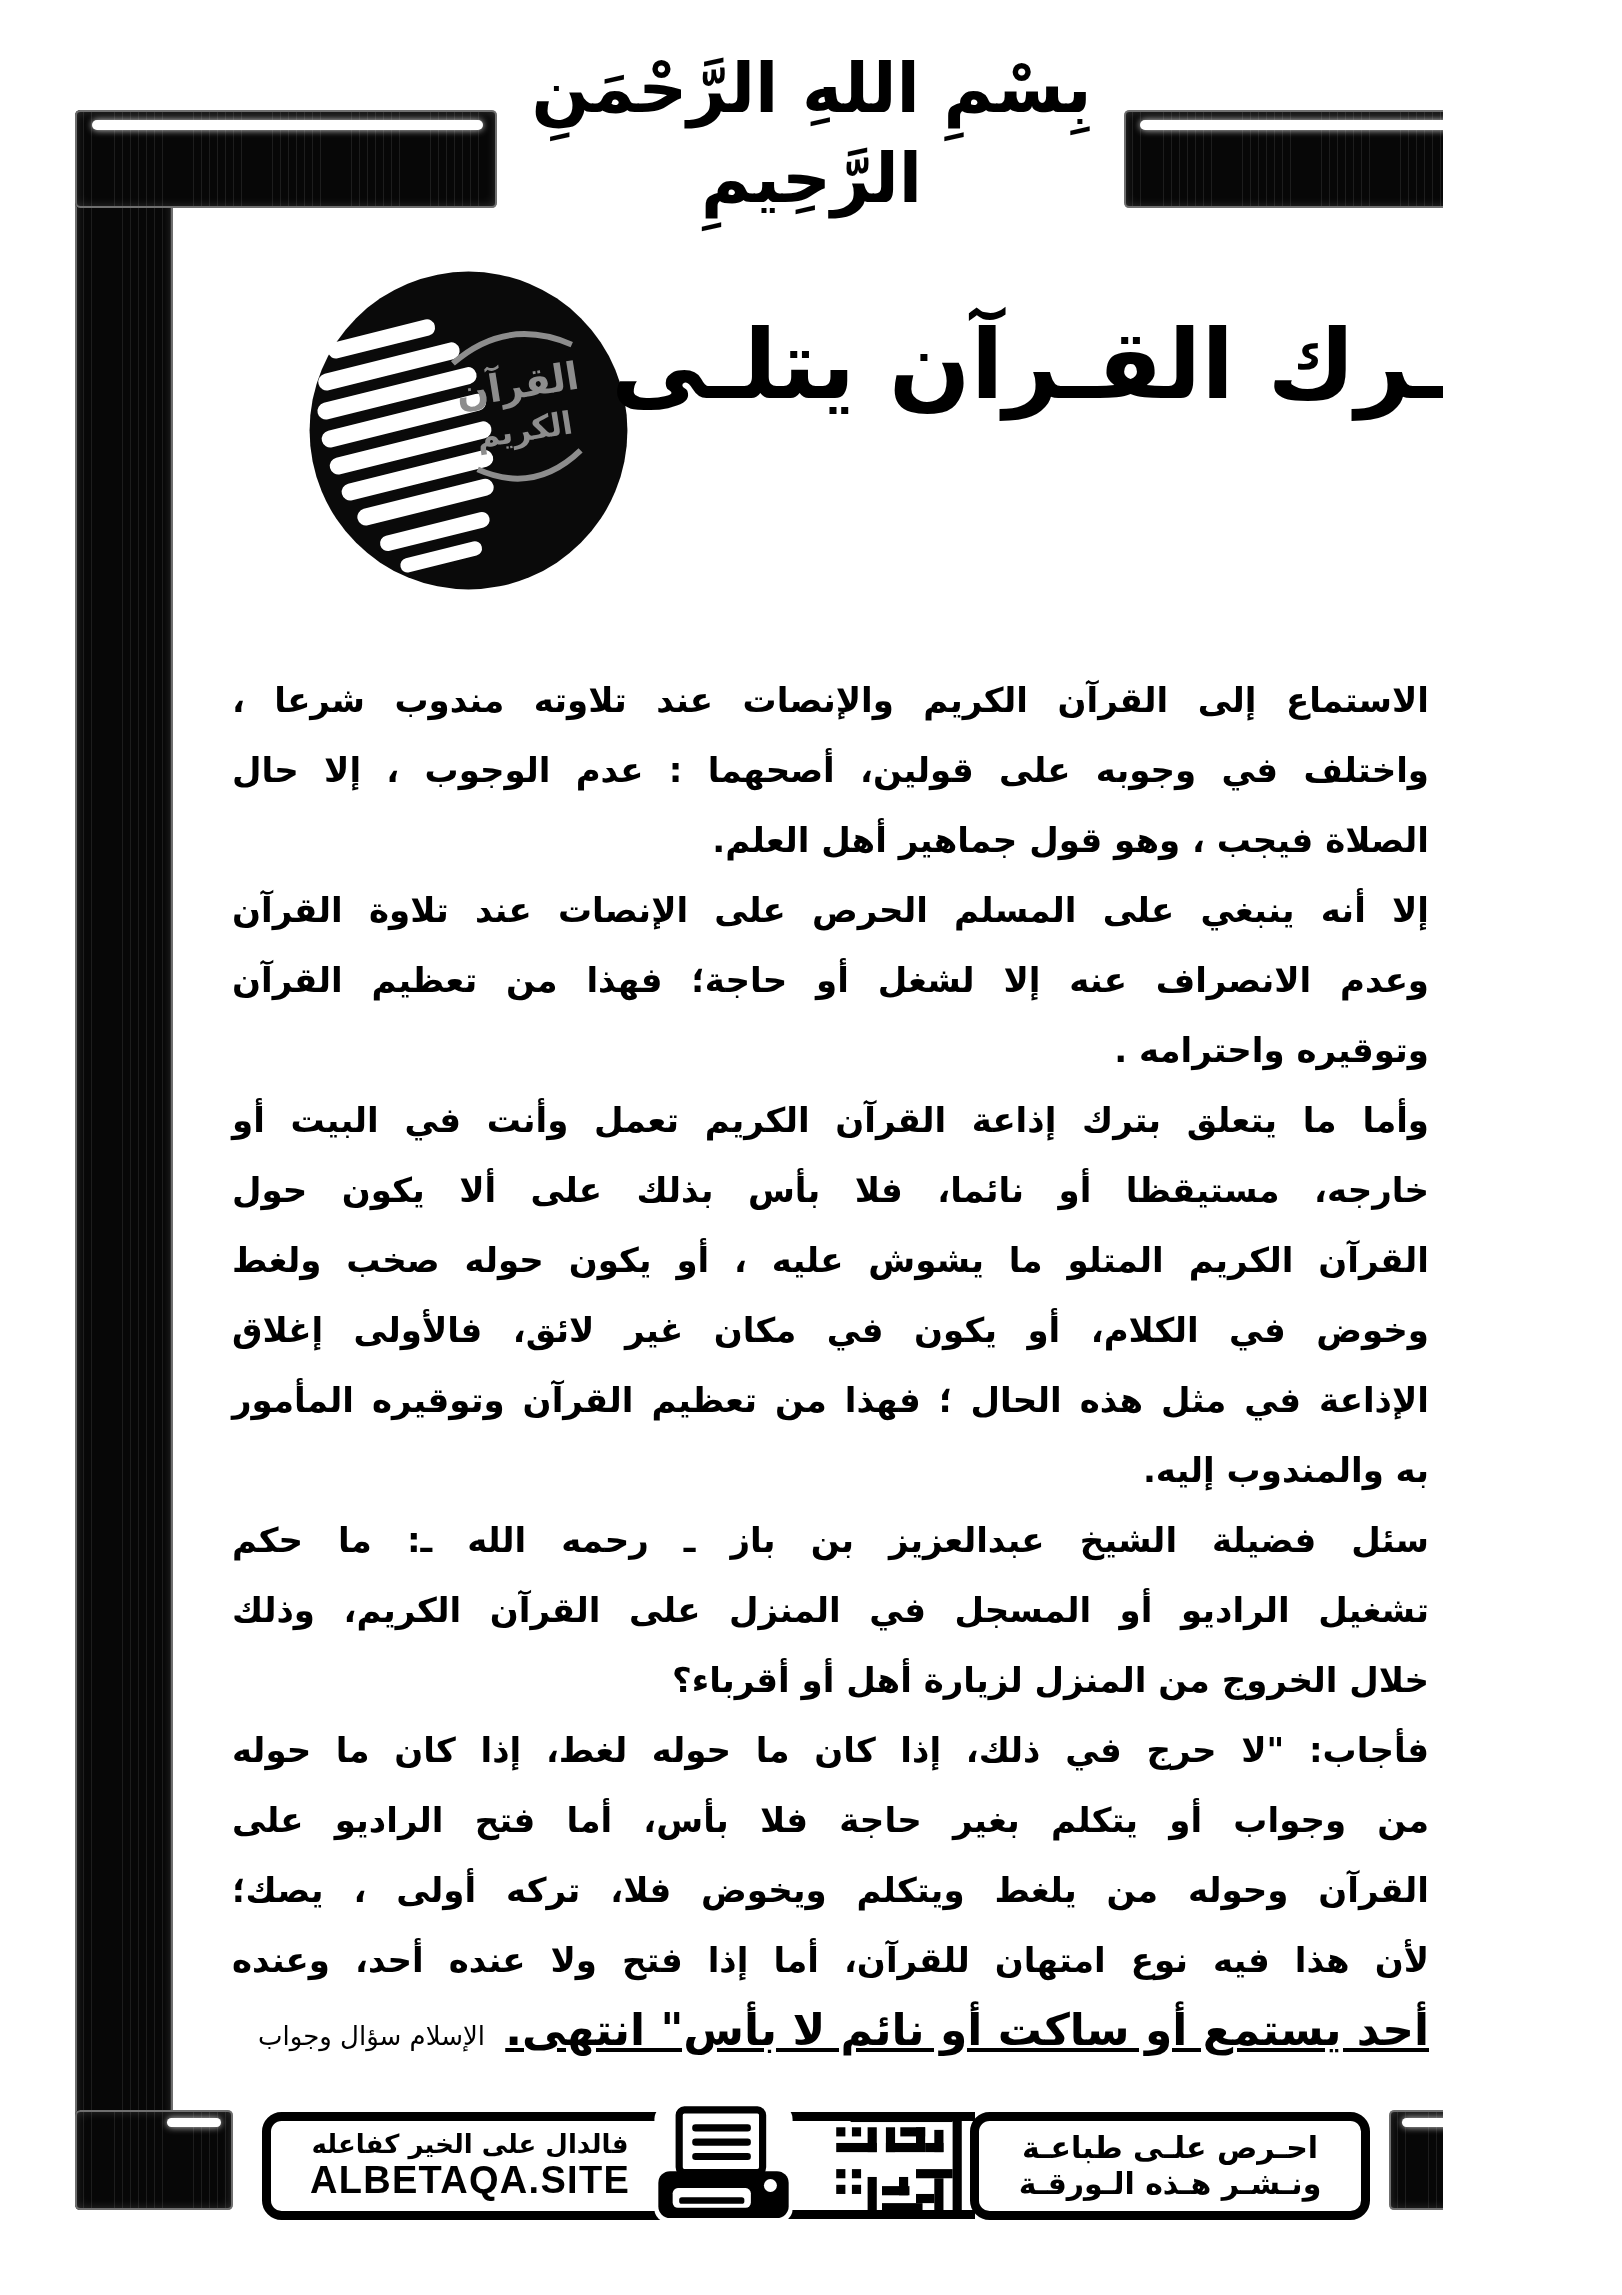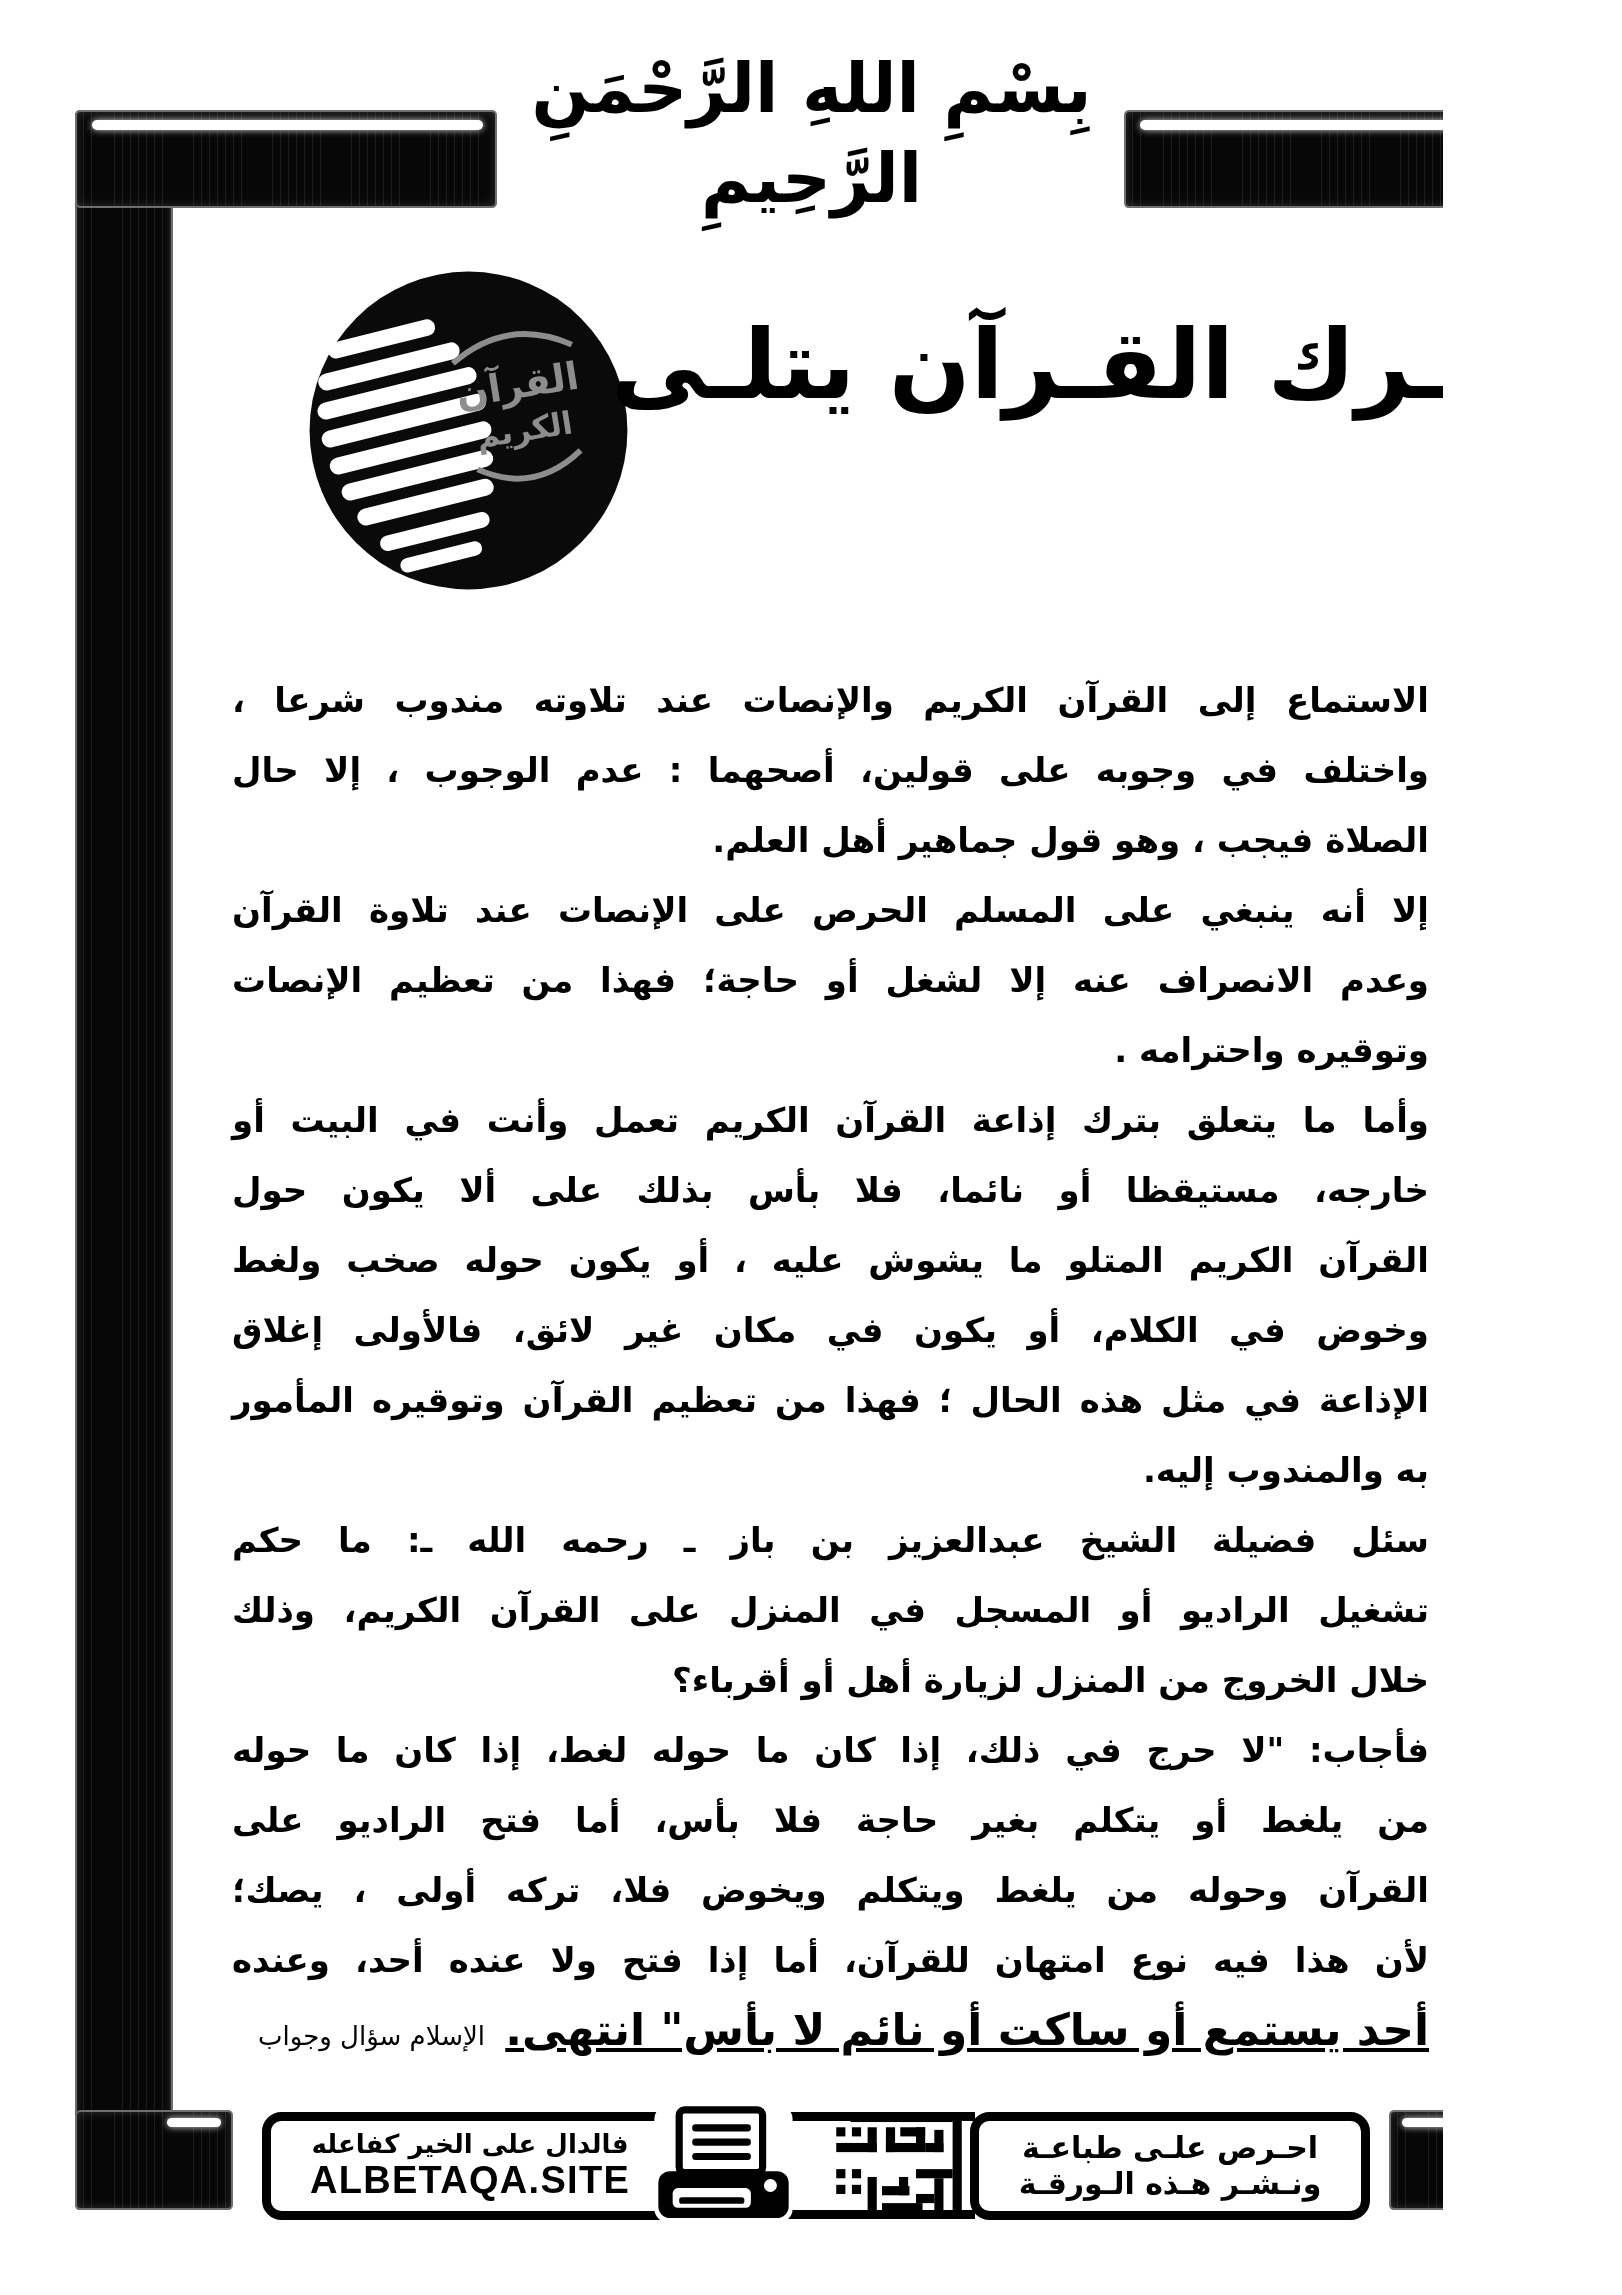--- a/index.html
+++ b/index.html
@@ -109,33 +109,33 @@
   </div>
 
   <div class="title-line" id="title1">تـرك القـرآن يتلـى</div>
 
   <div class="body-text">
     <div>
         <div class="body-line">الاستماع إلى القرآن الكريم والإنصات عند تلاوته مندوب شرعا ،</div>
         <div class="body-line">واختلف في وجوبه على قولين، أصحهما : عدم الوجوب ، إلا حال</div>
         <div class="body-line end">الصلاة فيجب ، وهو قول جماهير أهل العلم.</div>
         <div class="body-line">إلا أنه ينبغي على المسلم الحرص على الإنصات عند تلاوة القرآن</div>
-        <div class="body-line">وعدم الانصراف عنه إلا لشغل أو حاجة؛ فهذا من تعظيم الإنصات</div>
+        <div class="body-line">وعدم الانصراف عنه إلا لشغل أو حاجة؛ فهذا من تعظيم القرآن</div>
         <div class="body-line end">وتوقيره واحترامه .</div>
         <div class="body-line">وأما ما يتعلق بترك إذاعة القرآن الكريم تعمل وأنت في البيت أو</div>
         <div class="body-line">خارجه، مستيقظا أو نائما، فلا بأس بذلك على ألا يكون حول</div>
         <div class="body-line">القرآن الكريم المتلو ما يشوش عليه ، أو يكون حوله صخب ولغط</div>
         <div class="body-line">وخوض في الكلام، أو يكون في مكان غير لائق، فالأولى إغلاق</div>
         <div class="body-line">الإذاعة في مثل هذه الحال ؛ فهذا من تعظيم القرآن وتوقيره المأمور</div>
         <div class="body-line end">به والمندوب إليه.</div>
         <div class="body-line">سئل فضيلة الشيخ عبدالعزيز بن باز ـ رحمه الله ـ: ما حكم</div>
         <div class="body-line">تشغيل الراديو أو المسجل في المنزل على القرآن الكريم، وذلك</div>
         <div class="body-line end">خلال الخروج من المنزل لزيارة أهل أو أقرباء؟</div>
         <div class="body-line">فأجاب: "لا حرج في ذلك، إذا كان ما حوله لغط، إذا كان ما حوله</div>
-        <div class="body-line">من يلغط أو يتكلم بغير حاجة فلا بأس، أما فتح الراديو على</div>
+        <div class="body-line">من وجواب أو يتكلم بغير حاجة فلا بأس، أما فتح الراديو على</div>
         <div class="body-line">القرآن وحوله من يلغط ويتكلم ويخوض فلا، تركه أولى ، يصك؛</div>
         <div class="body-line">لأن هذا فيه نوع امتهان للقرآن، أما إذا فتح ولا عنده أحد، وعنده</div>
       </div>
     <div class="last-row">
       <span class="last-line">أحد يستمع أو ساكت أو نائم لا بأس" انتهى.</span>
       <span class="attribution">الإسلام سؤال وجواب</span>
     </div>
   </div>
 
   <div class="connector" style="left:667px;top:2112px;width:308px;height:9.2px;"></div>

